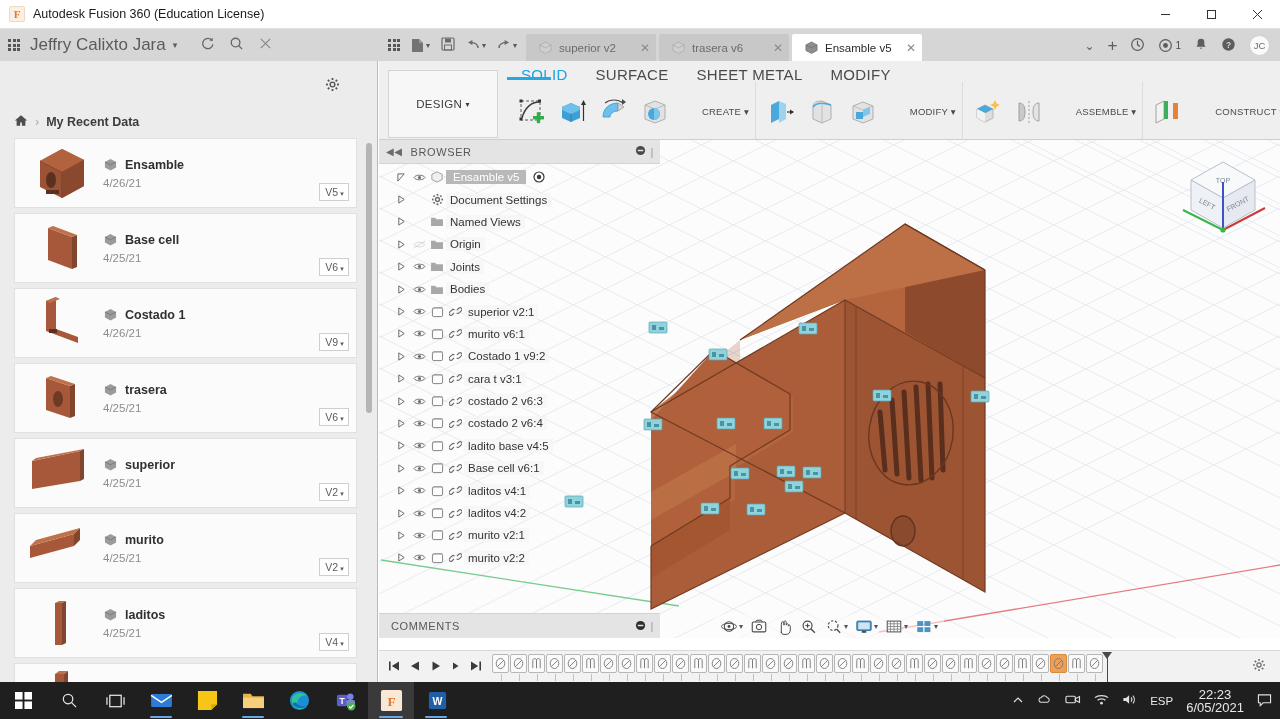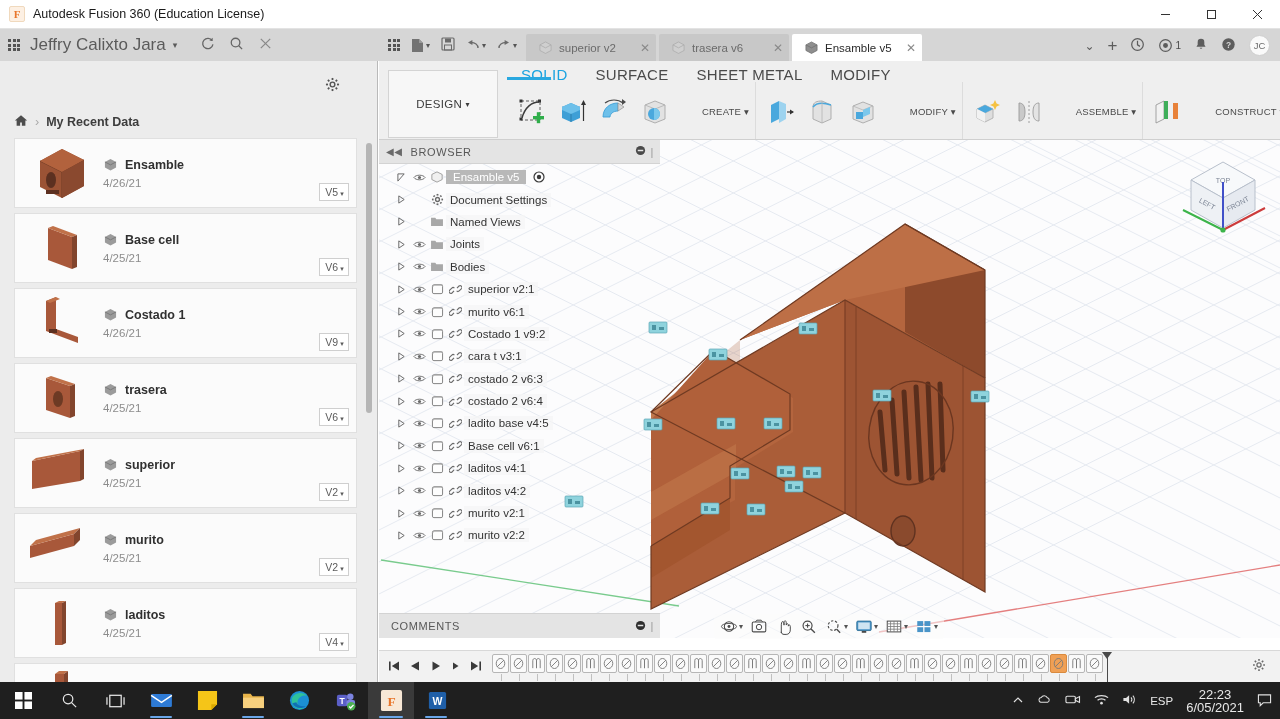--- a/index.html
+++ b/index.html
@@ -1058,20 +1058,39 @@
           </span>
           <span class="tlabel">Named Views</span>
         </div>
         <div class="tnode">
           <span class="tw" style="margin-left:0px">
             <svg width="9" height="9" viewBox="0 0 10 10">
               <path d="M2 1v8l6-4z" fill="none" stroke="#6a6a6a" stroke-width="1.1"></path>
             </svg>
           </span>
           <span class="tw">
+            <svg width="13" height="9" viewBox="0 0 14 9" opacity=".4">
+              <path d="M1 4.5C3 1.2 11 1.2 13 4.5 11 7.8 3 7.8 1 4.5z" fill="none" stroke="#9a9a9a" stroke-width="1"></path>
+              <line x1="1" y1="8" x2="13" y2="1" stroke="#9a9a9a" stroke-width="1"></line>
+            </svg>
+          </span>
+          <span class="tw">
+            <svg width="14" height="11" viewBox="0 0 15 12">
+              <path d="M1 2h4.6l1.2 1.6H14V11H1z" fill="#a8a8a8"></path>
+            </svg>
+          </span>
+          <span class="tlabel">Origin</span>
+        </div>
+        <div class="tnode">
+          <span class="tw" style="margin-left:0px">
+            <svg width="9" height="9" viewBox="0 0 10 10">
+              <path d="M2 1v8l6-4z" fill="none" stroke="#6a6a6a" stroke-width="1.1"></path>
+            </svg>
+          </span>
+          <span class="tw">
             <svg width="13" height="9" viewBox="0 0 14 9">
               <path d="M1 4.5C3 1.2 11 1.2 13 4.5 11 7.8 3 7.8 1 4.5z" fill="none" stroke="#6a6a6a" stroke-width="1"></path>
               <circle cx="7" cy="4.5" r="1.7" fill="#6a6a6a"></circle>
             </svg>
           </span>
           <span class="tw">
             <svg width="14" height="11" viewBox="0 0 15 12">
               <path d="M1 2h4.6l1.2 1.6H14V11H1z" fill="#a8a8a8"></path>
             </svg>
           </span>

